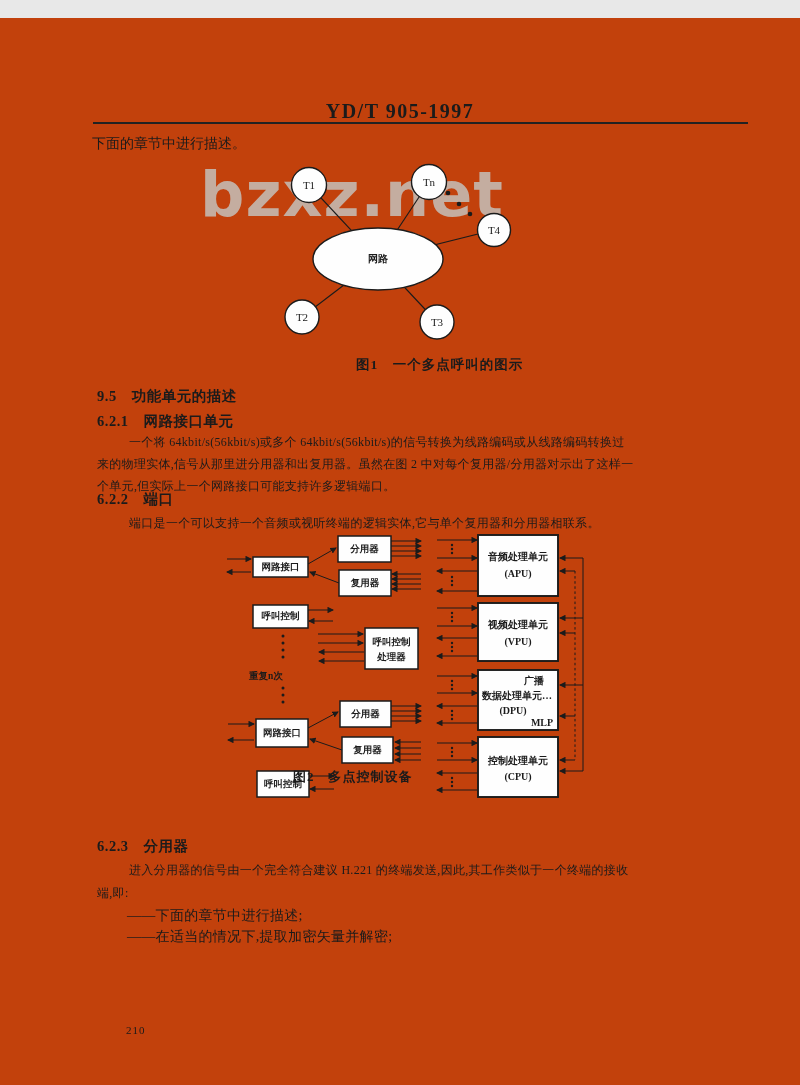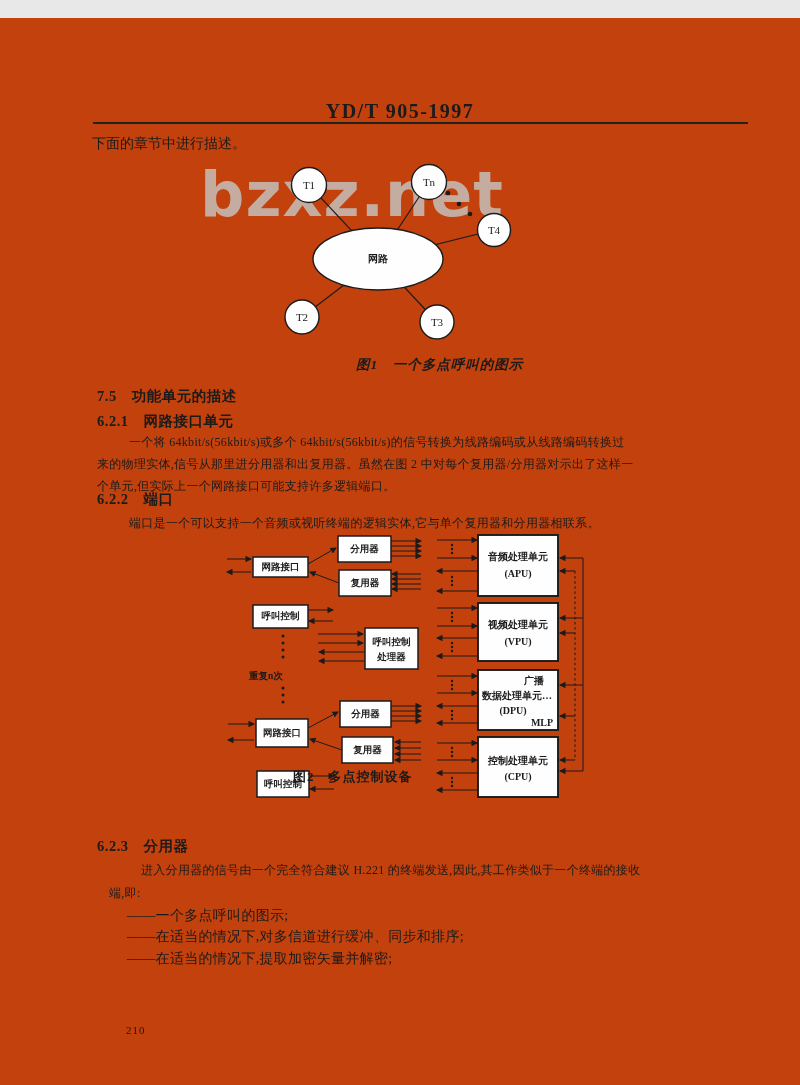--- a/index.html
+++ b/index.html
@@ -13,31 +13,31 @@
   .doc-header{top:82px;left:0;width:800px;text-align:center;
     font-size:20px;font-weight:700;letter-spacing:1.5px;}
   .rule{top:104px;left:93px;width:655px;height:2px;background:#222;}
   .intro{top:117px;left:92px;font-size:14px;}
   .watermark{top:140px;left:200px;font-family:"DejaVu Sans","Liberation Sans",sans-serif;
     font-size:62px;font-weight:700;letter-spacing:1px;color:#c5c8c6;opacity:.8;z-index:1;}
   .figsvg{z-index:2;}
   .fig1{top:140px;left:150px;}
   .fig2{top:513px;left:225px;}
   .caption{font-size:13.5px;font-weight:700;letter-spacing:1px;z-index:3;}
-  .cap1{top:338px;left:356px;font-style:italic;}
+  .cap1{top:338px;left:356px;}
   .cap2{top:750px;left:293px;font-size:13px;}
   .h{font-size:14.5px;font-weight:700;letter-spacing:.5px;}
   .h62{top:369px;left:97px;}
   .h621{top:394px;left:97px;}
   .h622{top:472px;left:97px;}
   .h623{top:819px;left:97px;}
   .para{font-size:12px;line-height:22px;letter-spacing:.3px;width:620px;}
   .p621{top:413px;left:97px;}
   .p622{top:494px;left:97px;}
-  .p623{top:841px;left:109px;line-height:23px;}
+  .p623{top:841px;left:97px;line-height:23px;}
   .indent{text-indent:32px;}
   .list{top:887px;left:127px;font-size:14px;line-height:21.3px;letter-spacing:.3px;}
   .pagenum{top:1006px;left:126px;font-size:11px;letter-spacing:1px;}
   svg .ln{stroke:#1b1b1b;stroke-width:1;fill:none;}
   svg .ln2{stroke:#1b1b1b;stroke-width:1.1;fill:none;}
   svg .dash{stroke:#1b1b1b;stroke-width:1;fill:none;stroke-dasharray:2.5 2.6;}
   svg .bx{fill:#fefefe;stroke:#1b1b1b;stroke-width:1.5;}
   svg .bx2{fill:#fefefe;stroke:#1b1b1b;stroke-width:1.9;}
   svg .shape{fill:#fefefe;stroke:#1b1b1b;stroke-width:1.4;}
   svg .dot{fill:#1b1b1b;stroke:none;}
@@ -78,21 +78,21 @@
     <text class="tl" x="152" y="160">T2</text>
     <text class="tl" x="287" y="165">T3</text>
     <g>
       <circle class="dot" cx="298" cy="35" r="2.3"></circle>
       <circle class="dot" cx="309" cy="46" r="2.3"></circle>
       <circle class="dot" cx="320" cy="56" r="2.3"></circle>
     </g>
   </svg>
   <div class="abs caption cap1">图1　一个多点呼叫的图示</div>
 
-  <div class="abs h h62">7.5　功能单元的描述</div>
+  <div class="abs h h62">9.5　功能单元的描述</div>
   <div class="abs h h621">6.2.1　网路接口单元</div>
   <div class="abs para p621">
     <div class="indent">一个将 64kbit/s(56kbit/s)或多个 64kbit/s(56kbit/s)的信号转换为线路编码或从线路编码转换过</div>
     <div>来的物理实体,信号从那里进分用器和出复用器。虽然在图 2 中对每个复用器/分用器对示出了这样一</div>
     <div>个单元,但实际上一个网路接口可能支持许多逻辑端口。</div>
   </div>
   <div class="abs h h622">6.2.2　端口</div>
   <div class="abs para p622">
     <div class="indent">端口是一个可以支持一个音频或视听终端的逻辑实体,它与单个复用器和分用器相联系。</div>
   </div>
@@ -277,19 +277,18 @@
     </g>
   </svg>
   <div class="abs caption cap2">图2　多点控制设备</div>
 
   <div class="abs h h623">6.2.3　分用器</div>
   <div class="abs para p623">
     <div class="indent">进入分用器的信号由一个完全符合建议 H.221 的终端发送,因此,其工作类似于一个终端的接收</div>
     <div>端,即:</div>
   </div>
   <div class="abs list">
-    <div>——一个多点呼叫的图示;</div>
-    <div>——在适当的情况下,对多信道进行缓冲、同步和排序;</div>
+    <div>——下面的章节中进行描述;</div>
     <div>——在适当的情况下,提取加密矢量并解密;</div>
   </div>
 
   <div class="abs pagenum">210</div>
 </div>
 
 </body></html>

